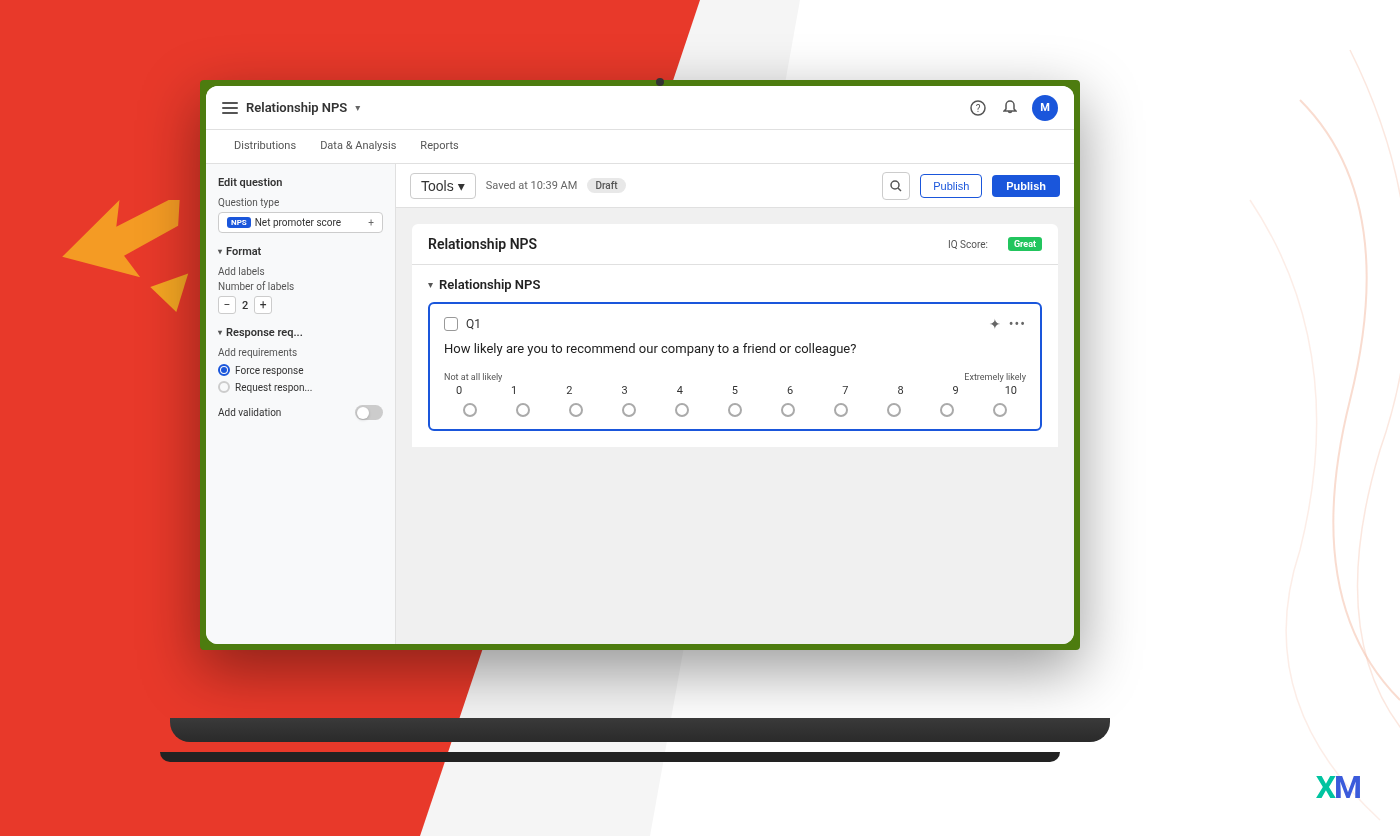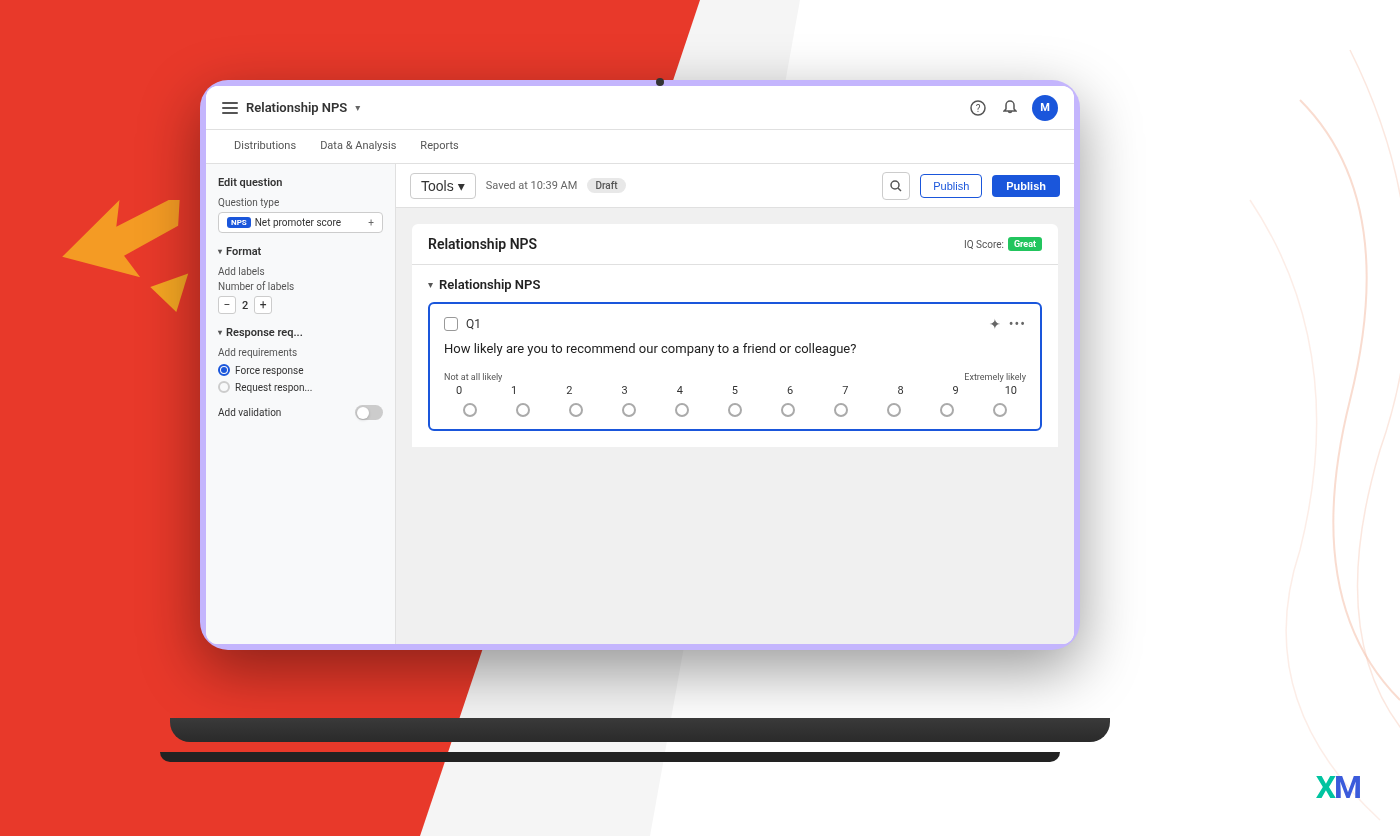--- a/index.html
+++ b/index.html
@@ -64,22 +64,22 @@
       left: 200px;
       width: 920px;
       height: 650px;
     }
 
     .laptop-screen {
       position: absolute;
       top: 0; left: 0;
       width: 880px;
       height: 570px;
-      background: #c4b5fd;
-      border-radius: 28px;
+      background: #4d7c0f;
+      border-radius: 4px;
       padding: 6px;
       box-shadow: 0 20px 60px rgba(0,0,0,0.4);
     }
 
     .laptop-screen-inner {
       width: 100%;
       height: 100%;
       background: #fff;
       border-radius: 12px;
       overflow: hidden;
@@ -460,21 +460,21 @@
       border-bottom: 1px solid #e0e0e0;
     }
     .survey-name {
       font-size: 14px;
       font-weight: 600;
       color: #222;
     }
     .iq-score {
       display: flex;
       align-items: center;
-      gap: 4px;
+      gap: 20px;
       font-size: 10px;
       color: #555;
       padding-left: 44px;
     }
     .iq-great-badge {
       background: #22c55e;
       color: #fff;
       font-size: 9px;
       font-weight: 700;
       padding: 2px 6px;

